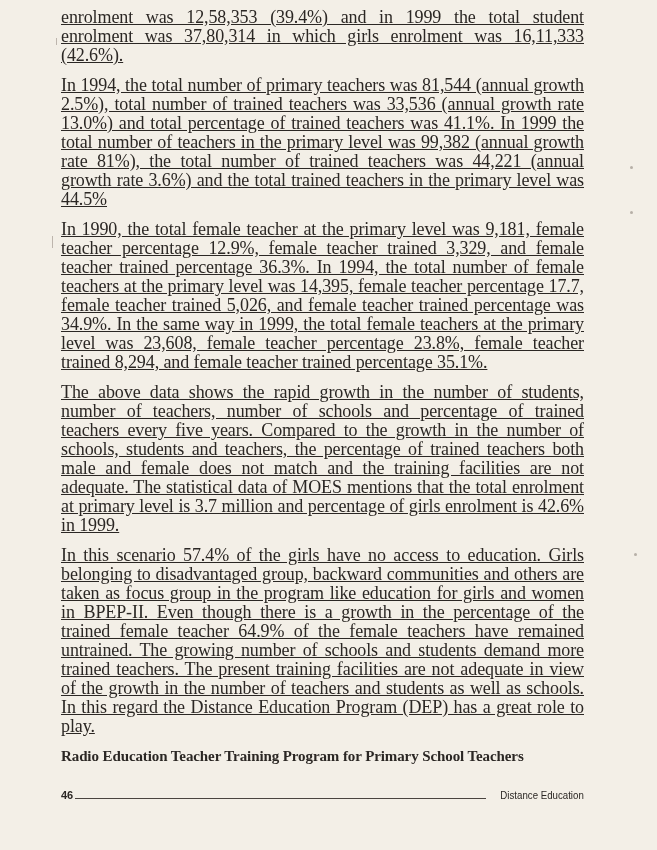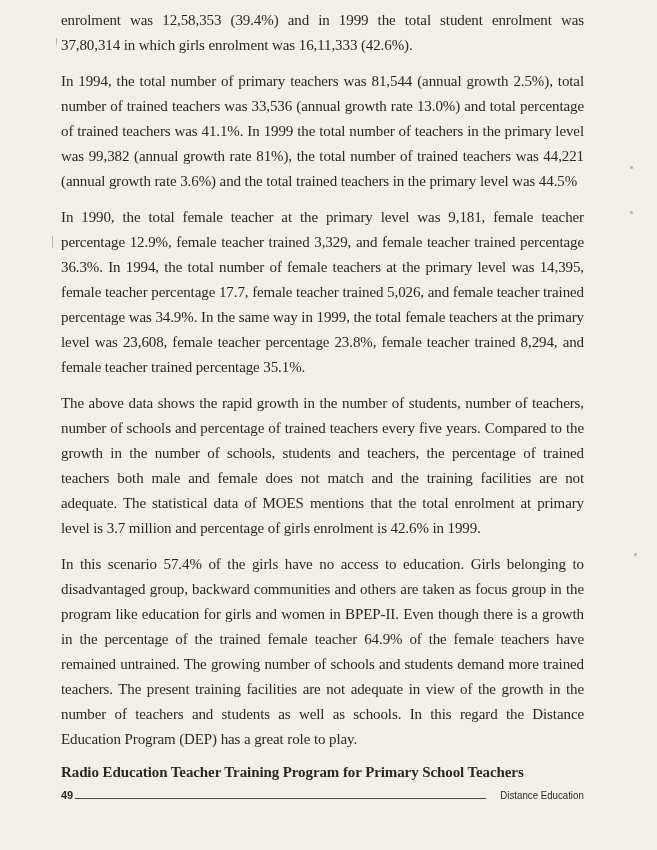--- a/index.html
+++ b/index.html
@@ -16,24 +16,25 @@
       color: #2b2724;
     }
     .page {
       position: absolute;
       left: 61px;
       top: 8px;
       width: 523px;
     }
     .para {
       margin: 0 0 11px 0;
-      font-size: 15px;
-      line-height: 25px;
+      font-size: 18px;
+      line-height: 19px;
       text-align: justify;
       letter-spacing: -0.1px;
+      text-decoration: underline;
     }
     .heading {
       margin: 6px 0 0 0;
       font-size: 15px;
       line-height: 19px;
       font-weight: bold;
       letter-spacing: -0.1px;
     }
     .footer {
       position: absolute;
@@ -83,21 +84,21 @@
 <div class="page">
   <p class="para">enrolment was 12,58,353 (39.4%) and in 1999 the total student enrolment was 37,80,314 in which girls enrolment was 16,11,333 (42.6%).</p>
   <p class="para">In 1994, the total number of primary teachers was 81,544 (annual growth 2.5%), total number of trained teachers was 33,536 (annual growth rate 13.0%) and total percentage of trained teachers was 41.1%. In 1999 the total number of teachers in the primary level was 99,382 (annual growth rate 81%), the total number of trained teachers was 44,221 (annual growth rate 3.6%) and the total trained teachers in the primary level was 44.5%</p>
   <p class="para">In 1990, the total female teacher at the primary level was 9,181, female teacher percentage 12.9%, female teacher trained 3,329, and female teacher trained percentage 36.3%. In 1994, the total number of female teachers at the primary level was 14,395, female teacher percentage 17.7, female teacher trained 5,026, and female teacher trained percentage was 34.9%. In the same way in 1999, the total female teachers at the primary level was 23,608, female teacher percentage 23.8%, female teacher trained 8,294, and female teacher trained percentage 35.1%.</p>
   <p class="para">The above data shows the rapid growth in the number of students, number of teachers, number of schools and percentage of trained teachers every five years. Compared to the growth in the number of schools, students and teachers, the percentage of trained teachers both male and female does not match and the training facilities are not adequate. The statistical data of MOES mentions that the total enrolment at primary level is 3.7 million and percentage of girls enrolment is 42.6% in 1999.</p>
   <p class="para">In this scenario 57.4% of the girls have no access to education. Girls belonging to disadvantaged group, backward communities and others are taken as focus group in the program like education for girls and women in BPEP-II. Even though there is a growth in the percentage of the trained female teacher 64.9% of the female teachers have remained untrained. The growing number of schools and students demand more trained teachers. The present training facilities are not adequate in view of the growth in the number of teachers and students as well as schools. In this regard the Distance Education Program (DEP) has a great role to play.</p>
   <h3 class="heading">Radio Education Teacher Training Program for Primary School Teachers</h3>
 </div>
 
 <div class="footer">
-  <span class="page-number">49</span>
+  <span class="page-number">46</span>
   <span class="rule"></span>
   <span class="running-title">Distance Education</span>
 </div>
 
 <span class="speck" style="left:630px; top:166px;"></span>
 <span class="speck" style="left:630px; top:211px;"></span>
 <span class="speck" style="left:634px; top:553px;"></span>
 <span class="margin-tick" style="left:56px; top:38px; height:7px;"></span>
 <span class="margin-tick" style="left:52px; top:236px; height:12px;"></span>
 

